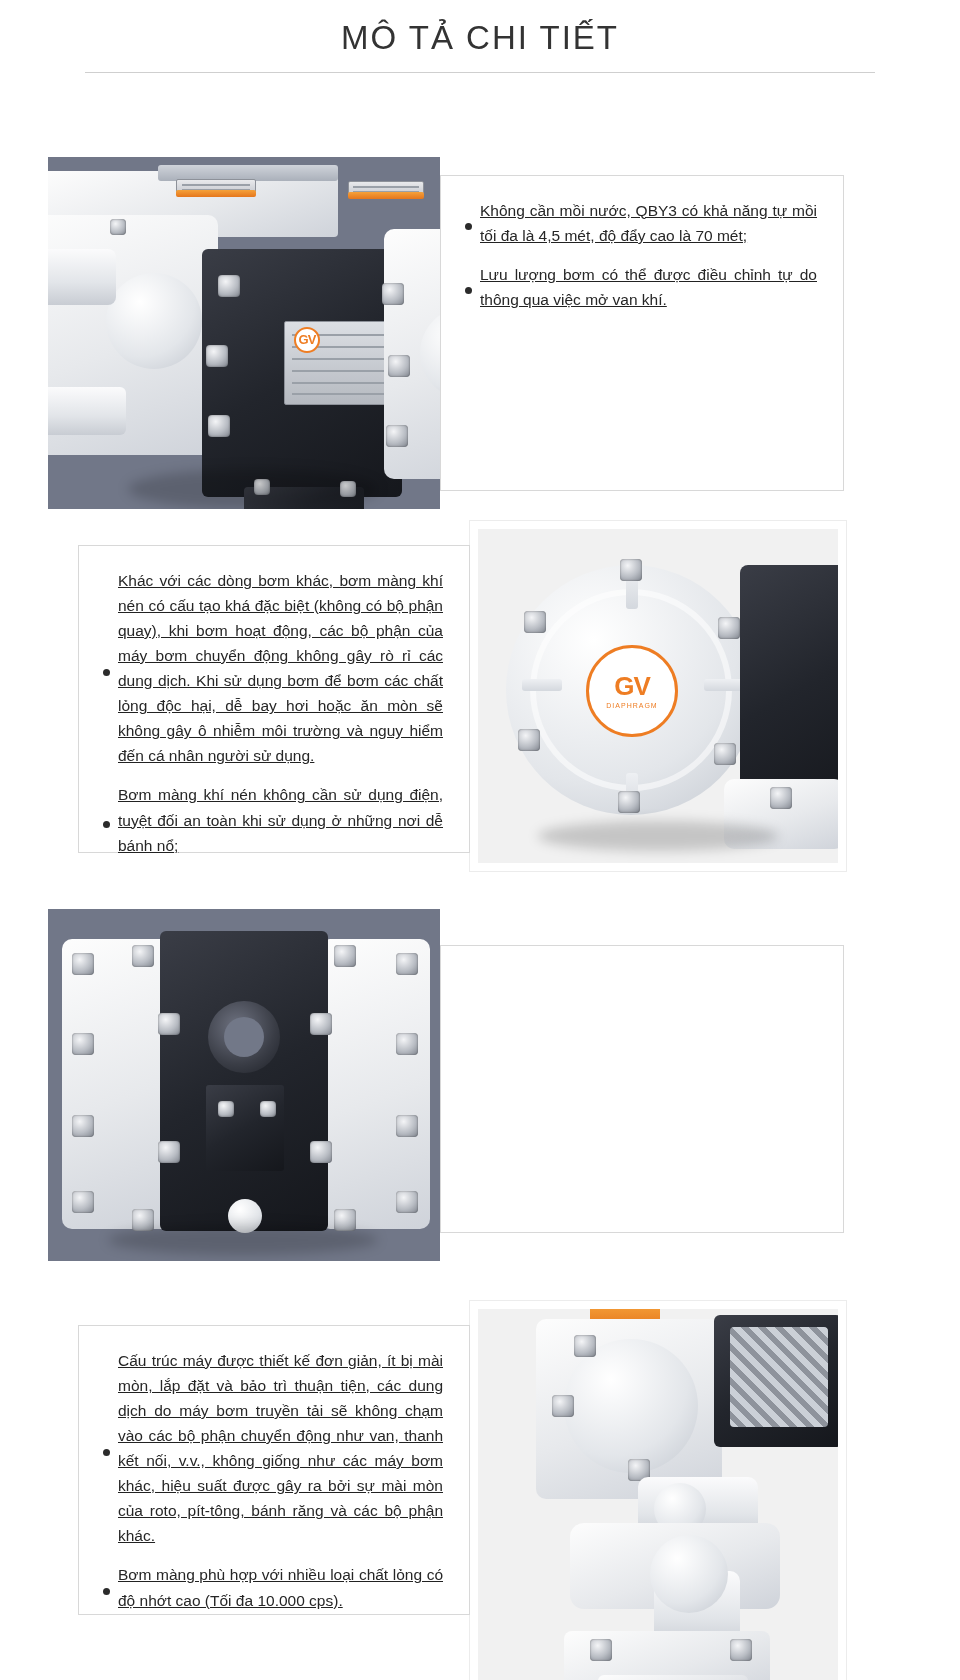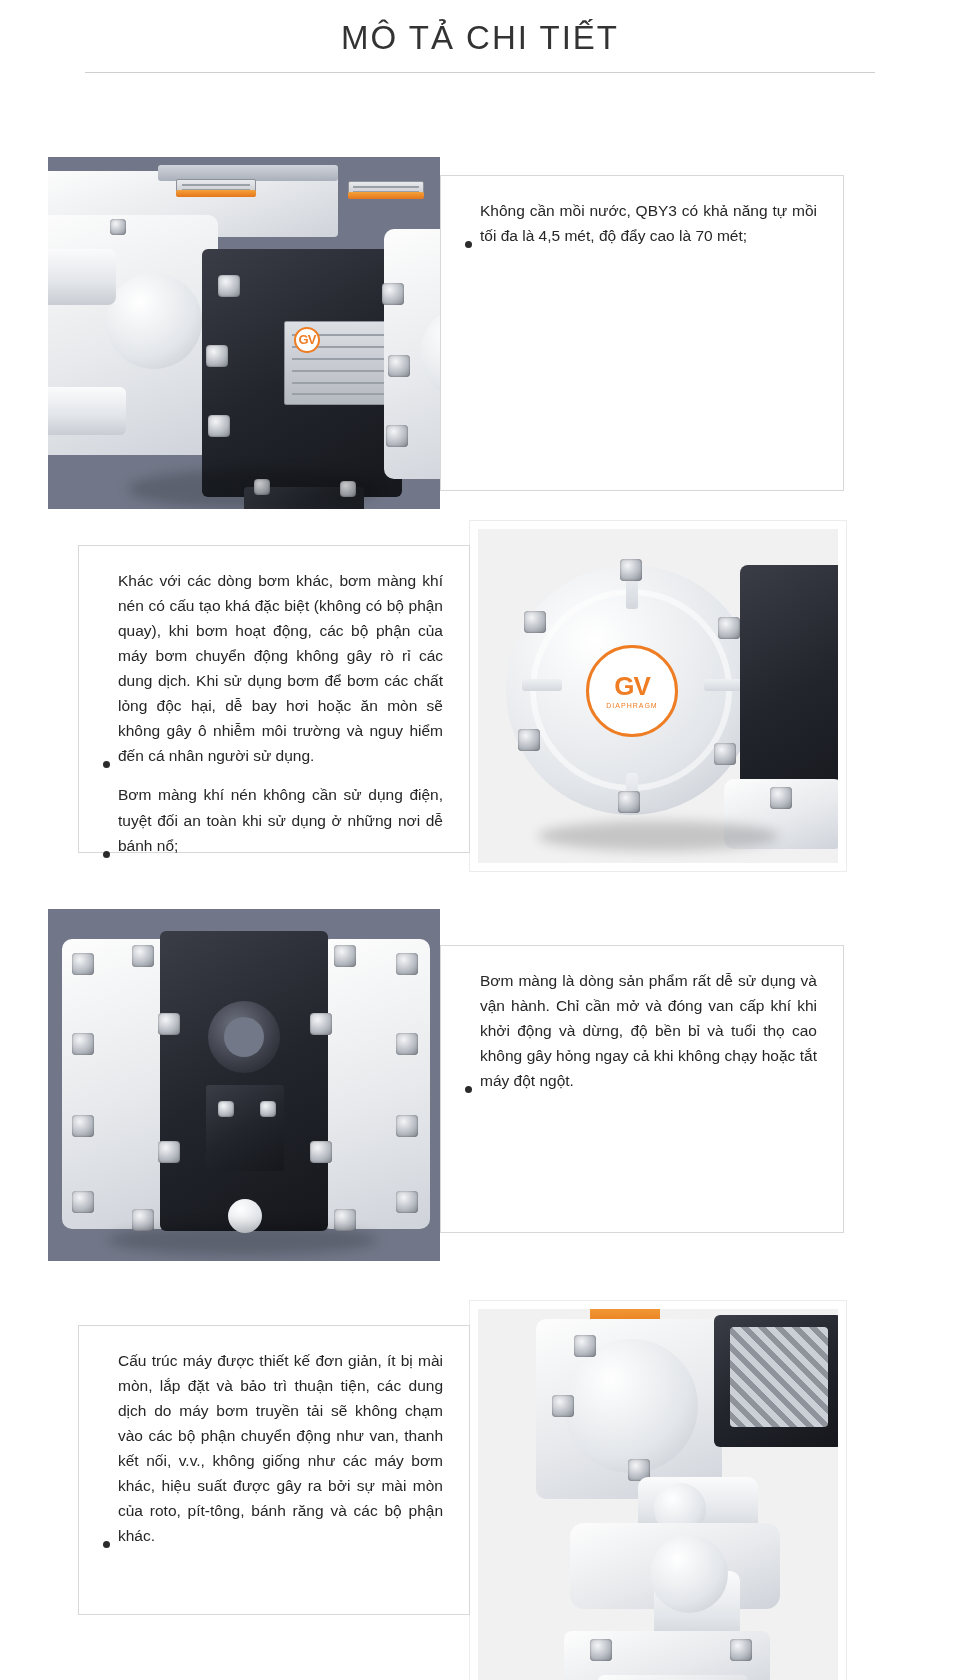--- a/index.html
+++ b/index.html
@@ -61,22 +61,23 @@
 
   .textbox {
     position: absolute;
     border: 1px solid #d8d8d8;
     background: #ffffff;
     padding: 22px 26px 20px 24px;
   }
 
   .bullet-item {
     display: flex;
-    align-items: flex-end;
+    align-items: center;
     margin-bottom: 14px;
+    text-decoration: underline;
   }
   .bullet-item:last-child { margin-bottom: 0; }
   .dot {
     flex: 0 0 auto;
     width: 7px;
     height: 7px;
     border-radius: 50%;
     background: #2b2b2b;
     margin-top: 8px;
     margin-right: 8px;
@@ -276,20 +277,24 @@
       <div class="bolt sm" style="left:206px; top:322px;"></div>
       <div class="bolt sm" style="left:292px; top:324px;"></div>
       <div class="bolt sm" style="left:62px; top:62px;"></div>
       <div class="shadow-soft" style="left:80px; top:312px; width:250px; height:40px;"></div>
     </div>
 
     <div class="textbox" id="sec1-text">
       <div class="bullet-item">
         <span class="dot"></span>
         <span class="bullet-text">Không cần mồi nước, QBY3 có khả năng tự mồi tối đa là 4,5 mét, độ đẩy cao là 70 mét;</span>
+      </div>
+      <div class="bullet-item">
+        <span class="dot"></span>
+        <span class="bullet-text">Lưu lượng bơm có thể được điều chỉnh tự do thông qua việc mở van khí.</span>
       </div>
     </div>
   </div>
 
   <div class="section">
 
     <div class="photo photo-frame" id="sec2-photo">
       <div class="pump-bg light"></div>
 
       <div class="cap" style="left:28px; top:36px; width:250px; height:250px;"></div>
@@ -363,24 +368,20 @@
       <div class="bolt" style="left:348px; top:44px;"></div>
       <div class="bolt" style="left:348px; top:124px;"></div>
       <div class="bolt" style="left:348px; top:206px;"></div>
       <div class="bolt" style="left:348px; top:282px;"></div>
 
       <div class="cap" style="left:180px; top:290px; width:34px; height:34px;"></div>
       <div class="shadow-soft" style="left:60px; top:316px; width:270px; height:30px;"></div>
     </div>
 
     <div class="textbox" id="sec3-text">
-      <div class="bullet-item">
-        <span class="dot"></span>
-        <span class="bullet-text">Bơm màng là dòng sản phẩm rất dễ sử dụng và vận hành. Chỉ cần mở và đóng van cấp khí khi khởi động và dừng, độ bền bỉ và tuổi thọ cao không gây hỏng ngay cả khi không chạy hoặc tắt máy đột ngột.</span>
-      </div>
     </div>
   </div>
 
   <div class="section">
 
     <div class="photo photo-frame" id="sec4-photo">
       <div class="pump-bg light"></div>
 
       <div class="sticker-orange" style="left:112px; top:-6px; width:70px; height:26px; border-radius:0 0 6px 6px;"></div>
 
@@ -405,16 +406,20 @@
       <div class="bolt" style="left:112px; top:330px;"></div>
       <div class="bolt" style="left:252px; top:330px;"></div>
 
     </div>
 
     <div class="textbox" id="sec4-text">
       <div class="bullet-item">
         <span class="dot"></span>
         <span class="bullet-text">Cấu trúc máy được thiết kế đơn giản, ít bị mài mòn, lắp đặt và bảo trì thuận tiện, các dung dịch do máy bơm truyền tải sẽ không chạm vào các bộ phận chuyển động như van, thanh kết nối, v.v., không giống như các máy bơm khác, hiệu suất được gây ra bởi sự mài mòn của roto, pít-tông, bánh răng và các bộ phận khác.</span>
       </div>
+      <div class="bullet-item">
+        <span class="dot"></span>
+        <span class="bullet-text">Bơm màng phù hợp với nhiều loại chất lỏng có độ nhớt cao (Tối đa 10.000 cps).</span>
+      </div>
     </div>
   </div>
 
 </div>
 
 </body></html>

